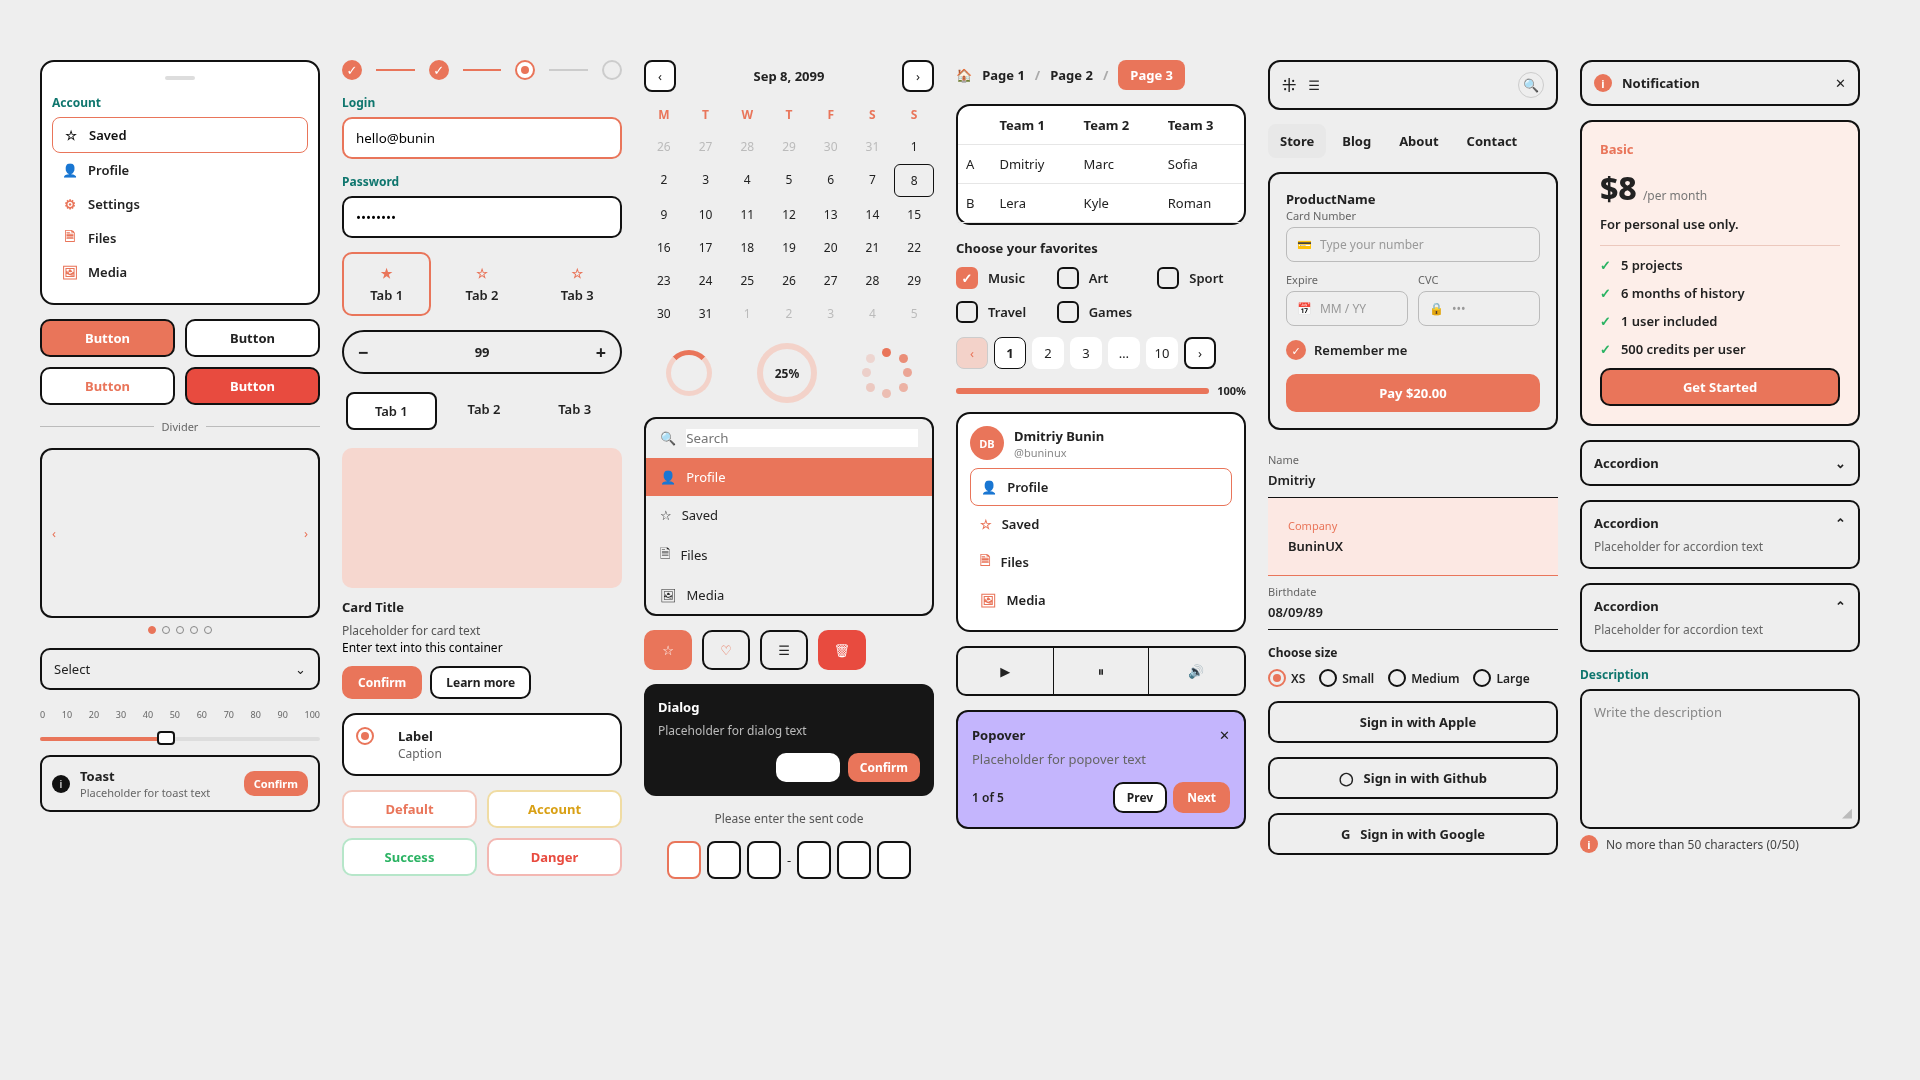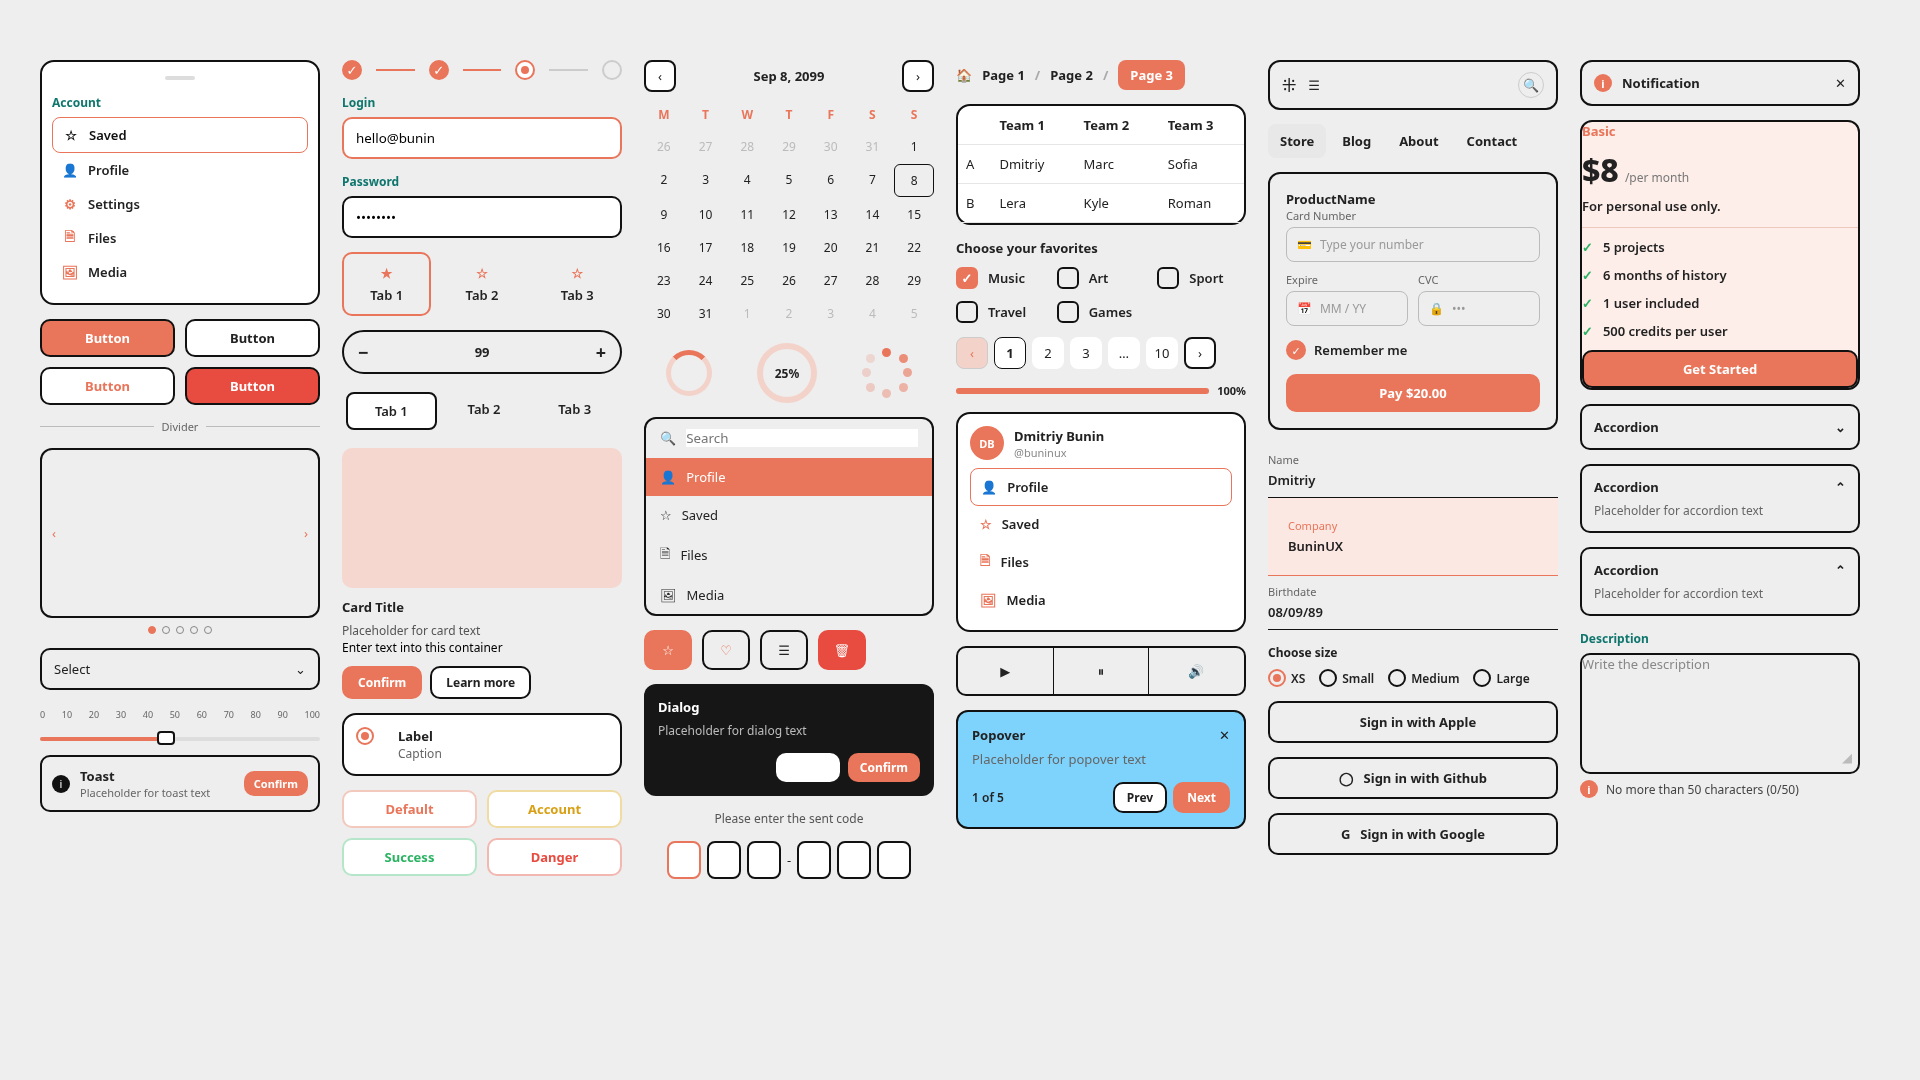--- a/index.html
+++ b/index.html
@@ -73,42 +73,42 @@
 .pgbtn{width:32px;height:32px;border:1.5px solid #ccc;border-radius:8px;display:flex;align-items:center;justify-content:center;background:#fff}
 .pgbtn.active{border-color:#111;font-weight:700}
 .progress{height:6px;background:#f0d4cc;border-radius:3px;position:relative}
 .progress .fill{position:absolute;height:6px;background:#e9755a;width:100%;border-radius:3px}
 .avatar{width:34px;height:34px;border-radius:50%;background:#e9755a;color:#fff;display:flex;align-items:center;justify-content:center;font-size:11px;font-weight:700}
 .profile-item{display:flex;align-items:center;gap:10px;padding:9px 10px;border-radius:8px;font-weight:600}
 .profile-item.active{border:1.5px solid #e9755a}
 .media-btns{display:flex;border:2px solid #111;border-radius:10px;overflow:hidden}
 .media-btns div{flex:1;padding:14px;text-align:center;border-right:1.5px solid #111}
 .media-btns div:last-child{border-right:none}
-.popover{border:2px solid #111;border-radius:12px;padding:14px;position:relative;background:#7dd3fc}
+.popover{border:2px solid #111;border-radius:12px;padding:14px;position:relative;background:#c4b5fd}
 .topbar{display:flex;align-items:center;justify-content:space-between;border:2px solid #111;border-radius:12px;padding:10px 12px}
 .mtabs{display:flex;gap:4px}
 .mtab{padding:8px 12px;font-weight:700;border-radius:8px}
 .mtab.active{background:#e8e8e8}
 .payform{border:2px solid #111;border-radius:12px;padding:16px}
 .fld-label{font-size:11px;color:#666;margin-bottom:4px}
 .fld-input{border:1.5px solid #bbb;border-radius:8px;padding:8px 10px;display:flex;align-items:center;gap:8px;font-size:12px}
 .chkround{width:20px;height:20px;border-radius:50%;background:#e9755a;color:#fff;display:inline-flex;align-items:center;justify-content:center;font-size:11px}
 .underline-fld{border-bottom:1.5px solid #111;padding:8px 0}
 .underline-fld.active{background:#fce8e3;border-bottom-color:#e9755a;padding:20px}
 .radio{width:18px;height:18px;border:2px solid #111;border-radius:50%;display:inline-flex;align-items:center;justify-content:center}
 .radio.on{border-color:#e9755a}
 .radio.on::after{content:"";width:8px;height:8px;background:#e9755a;border-radius:50%}
 .signin{border:2px solid #111;border-radius:10px;padding:10px;display:flex;align-items:center;justify-content:center;gap:10px;font-weight:700}
 .notif{border:2px solid #111;border-radius:12px;padding:12px;display:flex;align-items:center;gap:10px}
-.pricecard{border:2px solid #111;border-radius:12px;background:#fdeee9;}
+.pricecard{border:2px solid #111;border-radius:12px;background:#fdeee9;padding:18px}
 .feat{display:flex;align-items:center;gap:10px;font-weight:600;margin:10px 0}
 .check-ic{color:#2bb363;font-weight:900}
 .accordion{border:2px solid #111;border-radius:10px;padding:12px}
 .acc-head{display:flex;justify-content:space-between;align-items:flex-start;font-weight:700}
-.textarea{border:2px solid #111;border-radius:10px;height:121px;color:#888;position:relative}
+.textarea{border:2px solid #111;border-radius:10px;padding:12px;height:140px;color:#888;position:relative}
 .hint{display:flex;align-items:center;gap:8px;color:#444;font-size:12px}
 .info-ic{width:18px;height:18px;border-radius:50%;background:#e9755a;color:#fff;display:inline-flex;align-items:center;justify-content:center;font-size:11px;font-weight:700}
 </style>
 </head>
 <body>
 
 <div class="cols">
 
 <div class="col">
   <div class="panel" style="padding:14px 10px">

